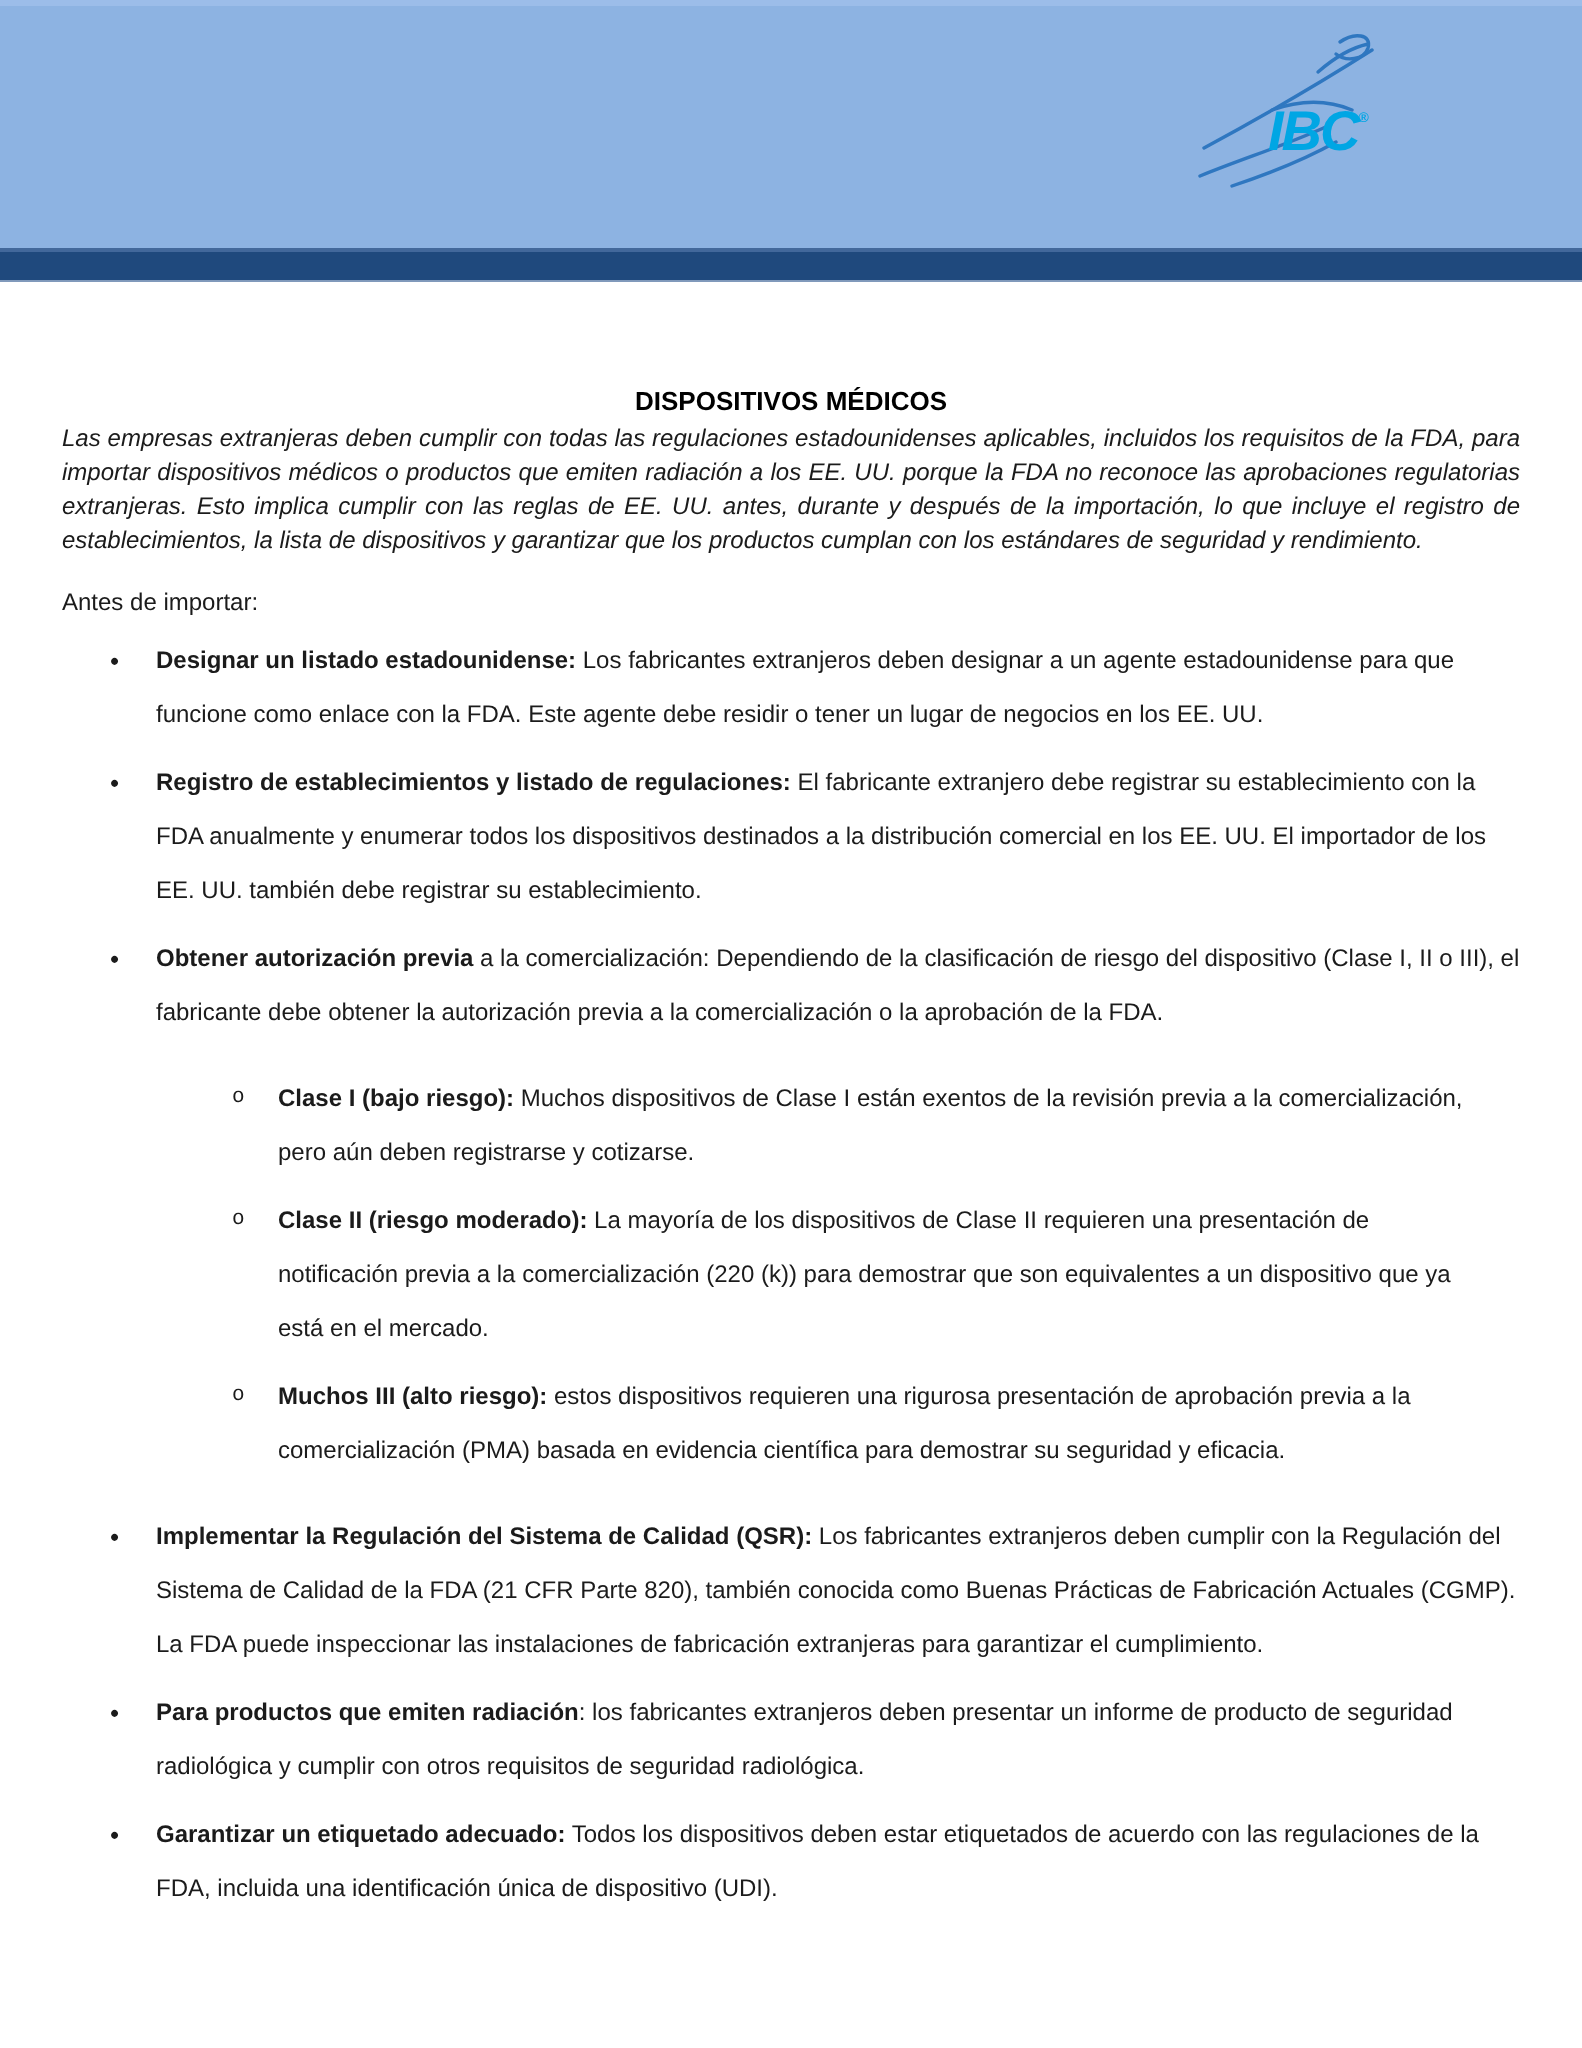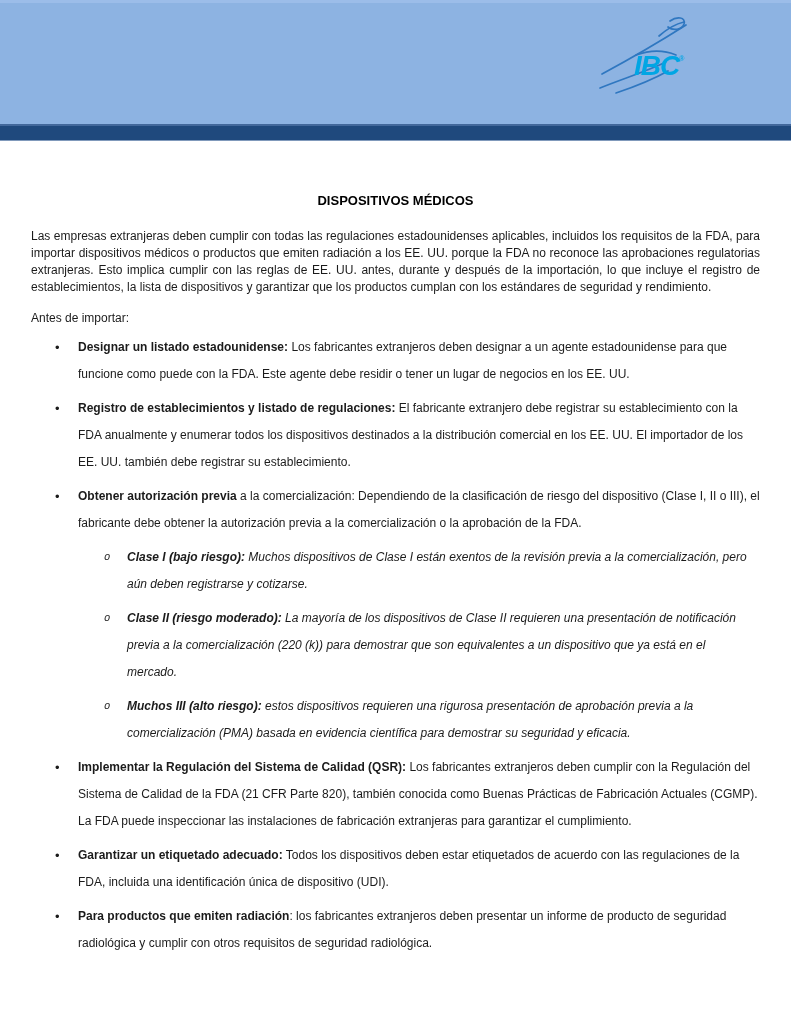--- a/index.html
+++ b/index.html
@@ -24,34 +24,34 @@
   }
   .logo-text .reg{font-size:7px;font-style:normal;vertical-align:14px;letter-spacing:0;}
 
   
   .content{padding:0 31px;}
   .doc-title{
     margin-top:52px;text-align:center;font-weight:bold;font-size:13px;
     line-height:16px;color:#000000;
   }
   .intro{
-    margin-top:19px;text-align:justify;font-size:12px;line-height:17px;
+    margin-top:2px;text-align:justify;font-size:12px;line-height:17px;font-style:italic;
   }
   .section-heading{margin-top:14px;font-weight:normal;font-size:12px;line-height:17px;}
 
   ul.blist{list-style:none;margin:2px 0 0 0;padding:0;}
   ul.blist > li{
     position:relative;padding-left:47px;margin:7px 0;
     font-size:12px;line-height:27px;
   }
   ul.blist > li::before{
     content:"\2022";position:absolute;left:24px;top:0;
     font-size:13px;line-height:27px;color:#1b1b1b;
   }
-  ul.sublist{list-style:none;margin:4px;padding:0;font-style:italic;}
+  ul.sublist{list-style:none;margin:16px;padding:0;}
   ul.sublist > li{
     position:relative;padding-left:45px;margin:7px 0;
     font-size:12px;line-height:27px;
   }
   ul.sublist > li::before{
     content:"o";position:absolute;left:22px;top:0;
     font-family:"Liberation Mono",monospace;font-size:10.5px;line-height:27px;
   }
   .lead{font-weight:bold;}
 </style>
@@ -82,33 +82,33 @@
 
   <div class="content">
 
     <div class="doc-title">DISPOSITIVOS MÉDICOS</div>
 
     <p class="intro">Las empresas extranjeras deben cumplir con todas las regulaciones estadounidenses aplicables, incluidos los requisitos de la FDA, para importar dispositivos médicos o productos que emiten radiación a los EE. UU. porque la FDA no reconoce las aprobaciones regulatorias extranjeras. Esto implica cumplir con las reglas de EE. UU. antes, durante y después de la importación, lo que incluye el registro de establecimientos, la lista de dispositivos y garantizar que los productos cumplan con los estándares de seguridad y rendimiento.</p>
 
     <div class="section-heading">Antes de importar:</div>
 
     <ul class="blist">
-      <li><span class="lead">Designar un listado estadounidense:</span><span> Los fabricantes extranjeros deben designar a un agente estadounidense para que funcione como puede con la FDA. Este agente debe residir o tener un lugar de negocios en los EE. UU.</span></li>
+      <li><span class="lead">Designar un listado estadounidense:</span><span> Los fabricantes extranjeros deben designar a un agente estadounidense para que funcione como enlace con la FDA. Este agente debe residir o tener un lugar de negocios en los EE. UU.</span></li>
 
       <li><span class="lead">Registro de establecimientos y listado de regulaciones:</span><span> El fabricante extranjero debe registrar su establecimiento con la FDA anualmente y enumerar todos los dispositivos destinados a la distribución comercial en los EE. UU. El importador de los EE. UU. también debe registrar su establecimiento.</span></li>
 
       <li><span class="lead">Obtener autorización previa</span><span> a la comercialización: Dependiendo de la clasificación de riesgo del dispositivo (Clase I, II o III), el fabricante debe obtener la autorización previa a la comercialización o la aprobación de la FDA.</span>
         <ul class="sublist">
           <li><span class="lead">Clase I (bajo riesgo):</span><span> Muchos dispositivos de Clase I están exentos de la revisión previa a la comercialización, pero aún deben registrarse y cotizarse.</span></li>
           <li><span class="lead">Clase II (riesgo moderado):</span><span> La mayoría de los dispositivos de Clase II requieren una presentación de notificación previa a la comercialización (220 (k)) para demostrar que son equivalentes a un dispositivo que ya está en el mercado.</span></li>
           <li><span class="lead">Muchos III (alto riesgo):</span><span> estos dispositivos requieren una rigurosa presentación de aprobación previa a la comercialización (PMA) basada en evidencia científica para demostrar su seguridad y eficacia.</span></li>
         </ul>
       </li>
 
       <li><span class="lead">Implementar la Regulación del Sistema de Calidad (QSR):</span><span> Los fabricantes extranjeros deben cumplir con la Regulación del Sistema de Calidad de la FDA (21 CFR Parte 820), también conocida como Buenas Prácticas de Fabricación Actuales (CGMP). La FDA puede inspeccionar las instalaciones de fabricación extranjeras para garantizar el cumplimiento.</span></li>
 
+      <li><span class="lead">Para productos que emiten radiación</span><span>: los fabricantes extranjeros deben presentar un informe de producto de seguridad radiológica y cumplir con otros requisitos de seguridad radiológica.</span></li>
+
       <li><span class="lead">Garantizar un etiquetado adecuado:</span><span> Todos los dispositivos deben estar etiquetados de acuerdo con las regulaciones de la FDA, incluida una identificación única de dispositivo (UDI).</span></li>
-
-      <li><span class="lead">Para productos que emiten radiación</span><span>: los fabricantes extranjeros deben presentar un informe de producto de seguridad radiológica y cumplir con otros requisitos de seguridad radiológica.</span></li>
     </ul>
 
   </div>
 </div>
 
 </body></html>

